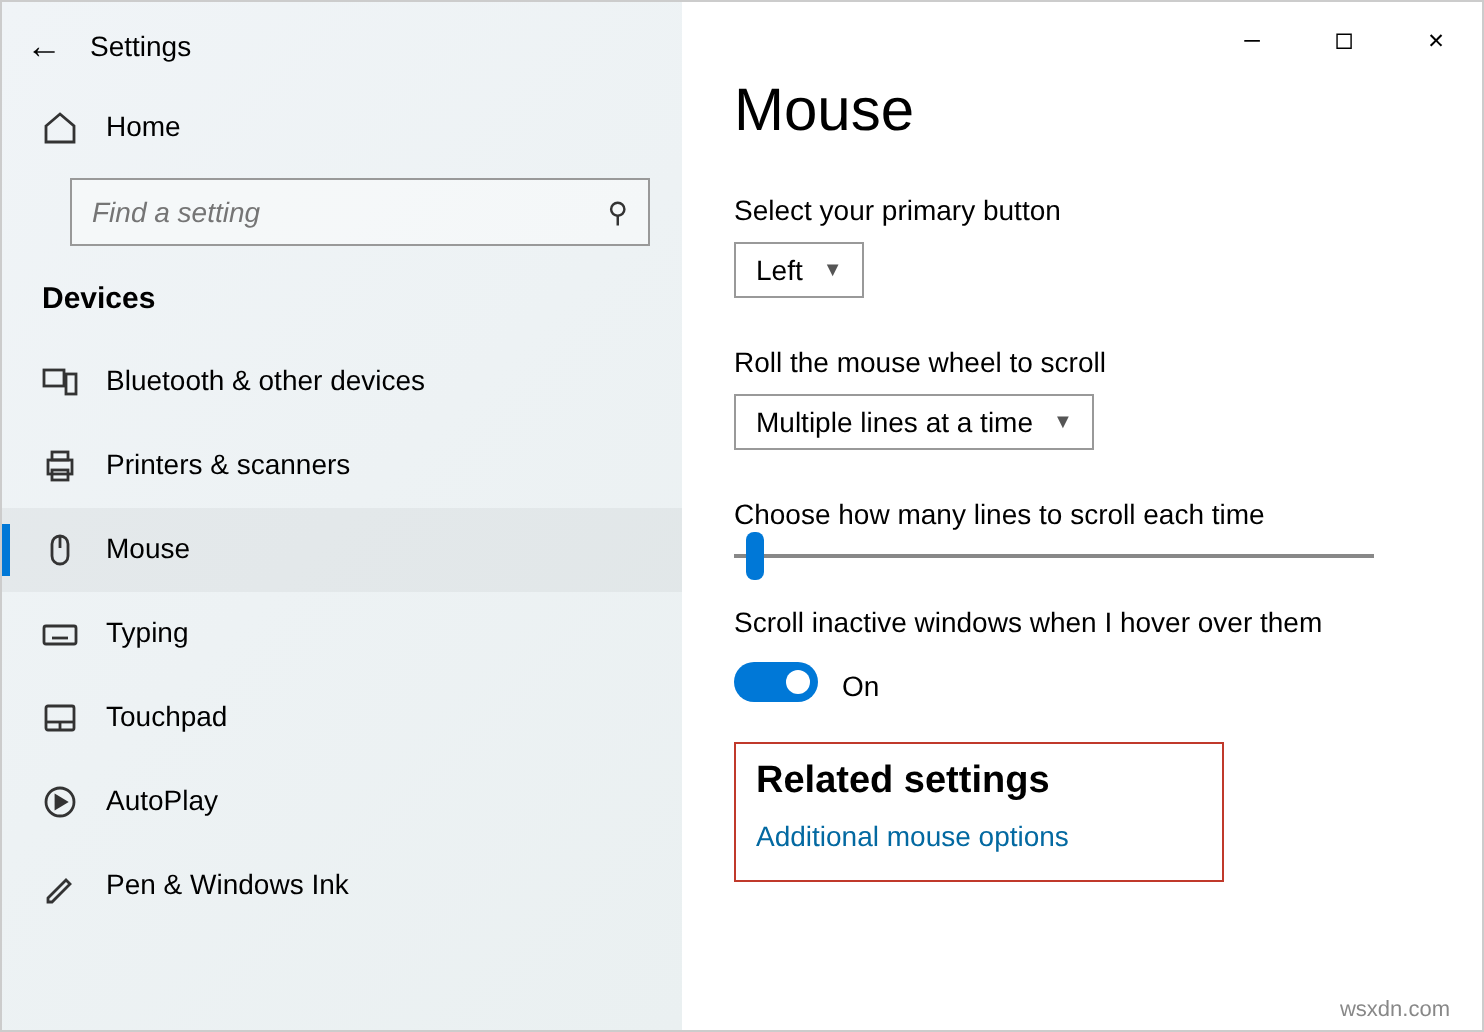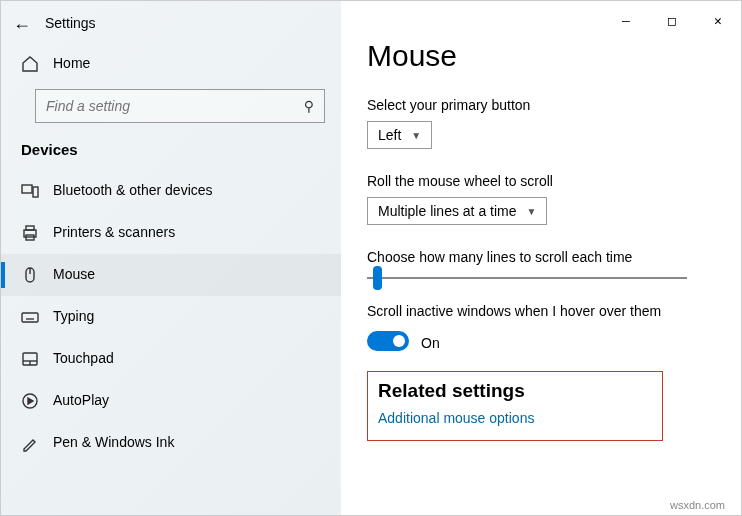--- a/index.html
+++ b/index.html
@@ -23,21 +23,21 @@
 .page-title { font-size: 30px; font-weight: 400; margin-bottom: 24px; }
 .setting-label { font-size: 14px; margin-bottom: 8px; }
 .select { display: inline-flex; align-items: center; gap: 10px; border: 1px solid #999; padding: 5px 10px; margin-bottom: 24px; cursor: pointer; min-width: 58px; }
 .chev { font-size: 10px; color: #555; }
 .slider-wrap { margin: 12px 0 24px 0; }
 .slider-track { width: 320px; height: 2px; background: #888; position: relative; }
 .slider-thumb { width: 9px; height: 24px; background: #0078d7; border-radius: 4px; position: absolute; top: -11px; left: 6px; cursor: pointer; }
 .toggle-row { display: flex; align-items: flex-end; gap: 12px; margin: 12px 0 20px 0; }
 .toggle { width: 42px; height: 20px; border-radius: 10px; background: #0078d7; position: relative; cursor: pointer; }
 .toggle .knob { width: 12px; height: 12px; background: #fff; border-radius: 50%; position: absolute; top: 4px; right: 4px; }
-.related-box { border: 1px solid #c0392b; padding: 8px 10px 14px 10px; width: 296px; }
+.related-box { border: 1px solid #c0392b; padding: 8px 10px 14px 10px; width: 245px; }
 .related-title { font-size: 19px; font-weight: 600; margin-bottom: 8px; }
 .link { color: #0369a1; cursor: pointer; font-size: 14px; }
 .watermark { position: absolute; bottom: 4px; right: 16px; font-size: 11px; color: #888; margin-top: 45px; }
 svg { stroke: #333; fill: none; stroke-width: 1.4; }
 </style>
 </head>
 <body>
 
 <div class="window">
   <div class="sidebar">

